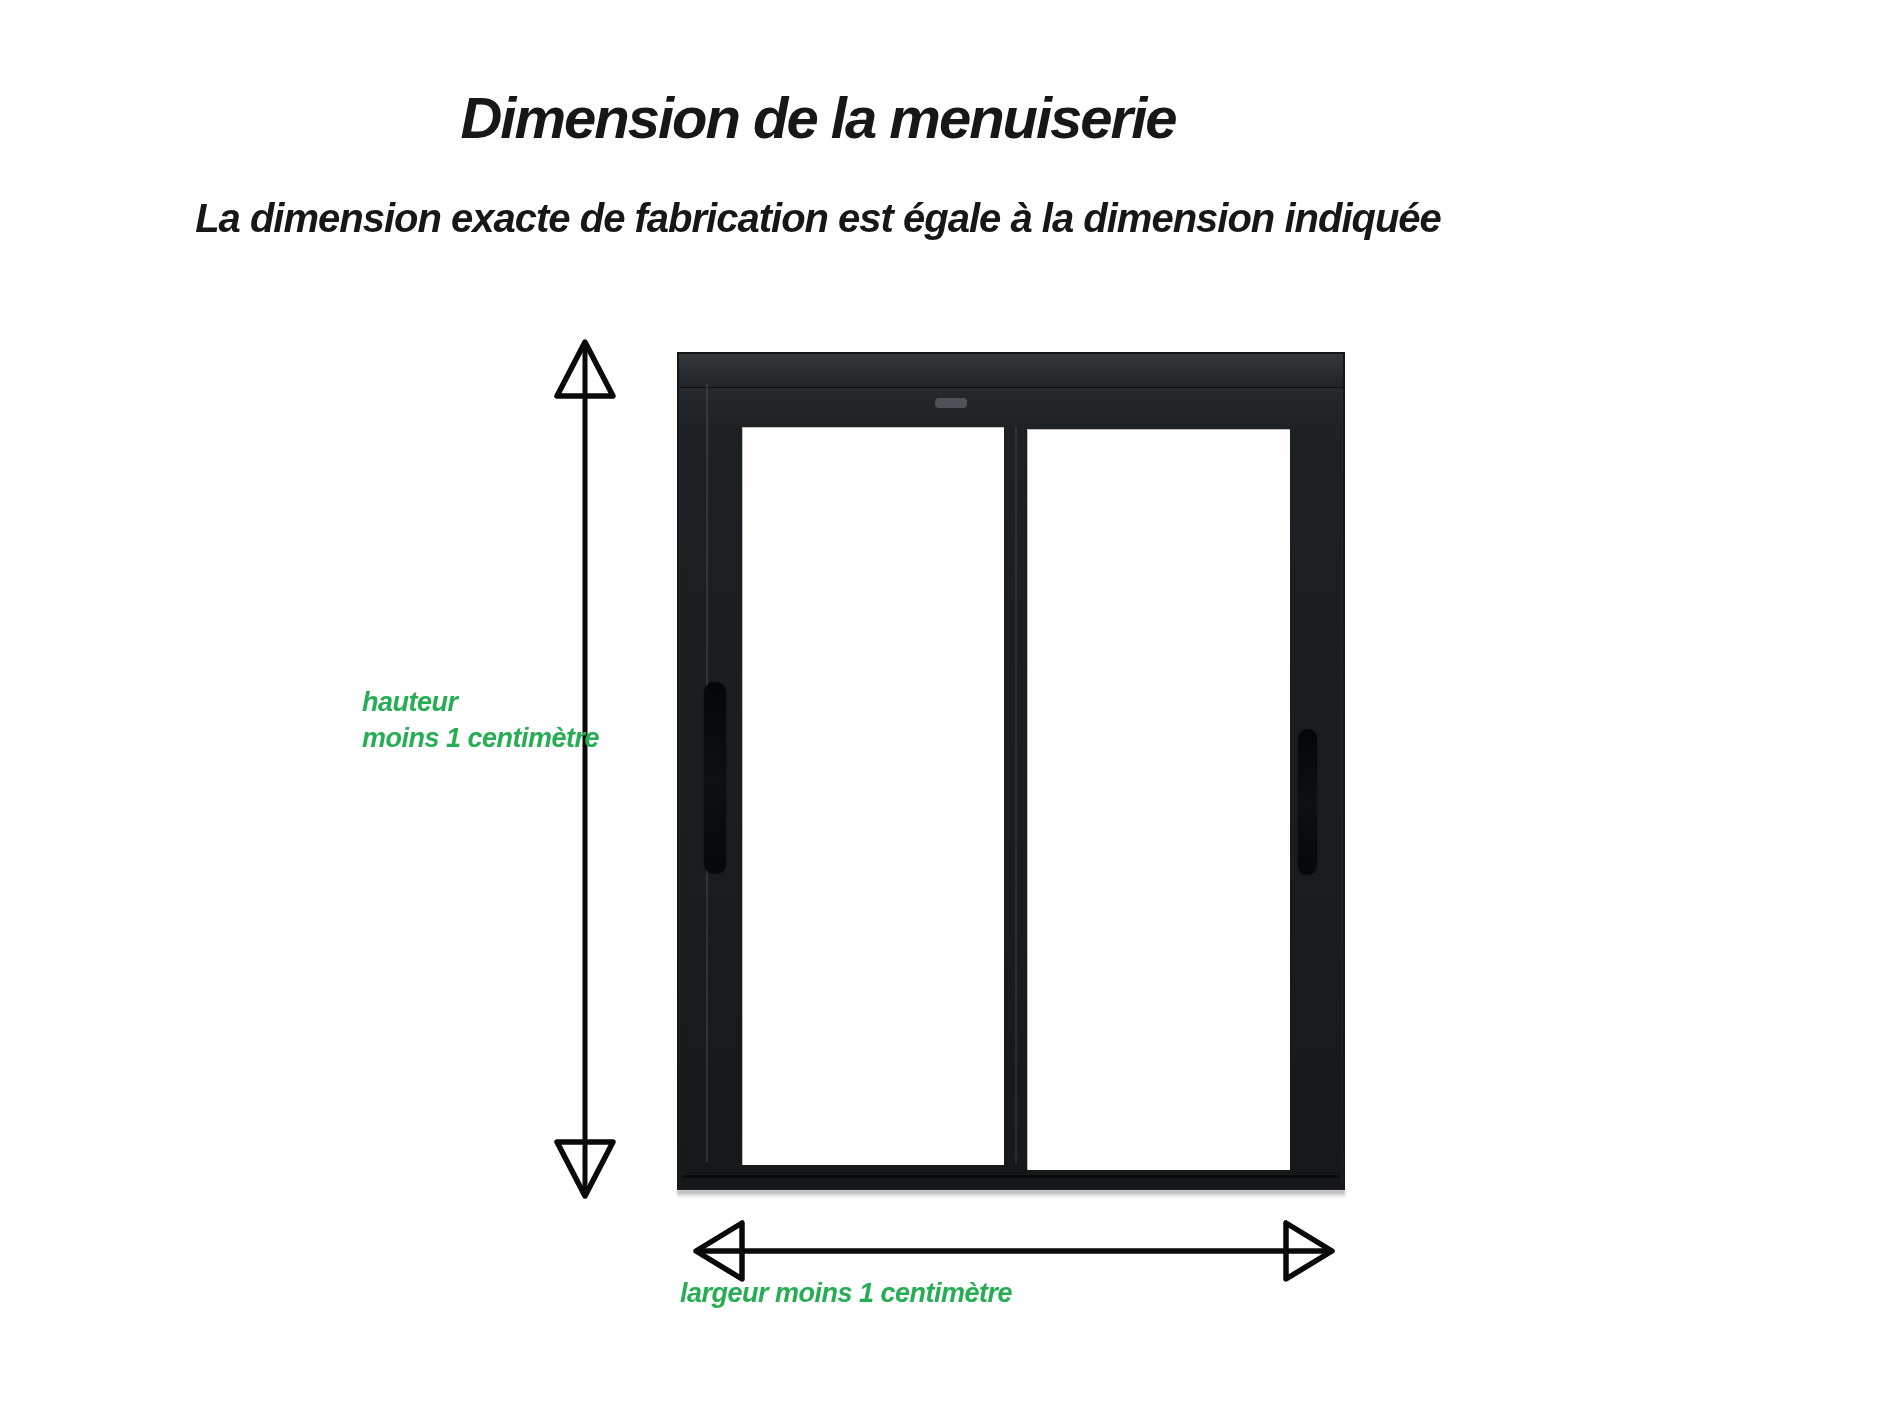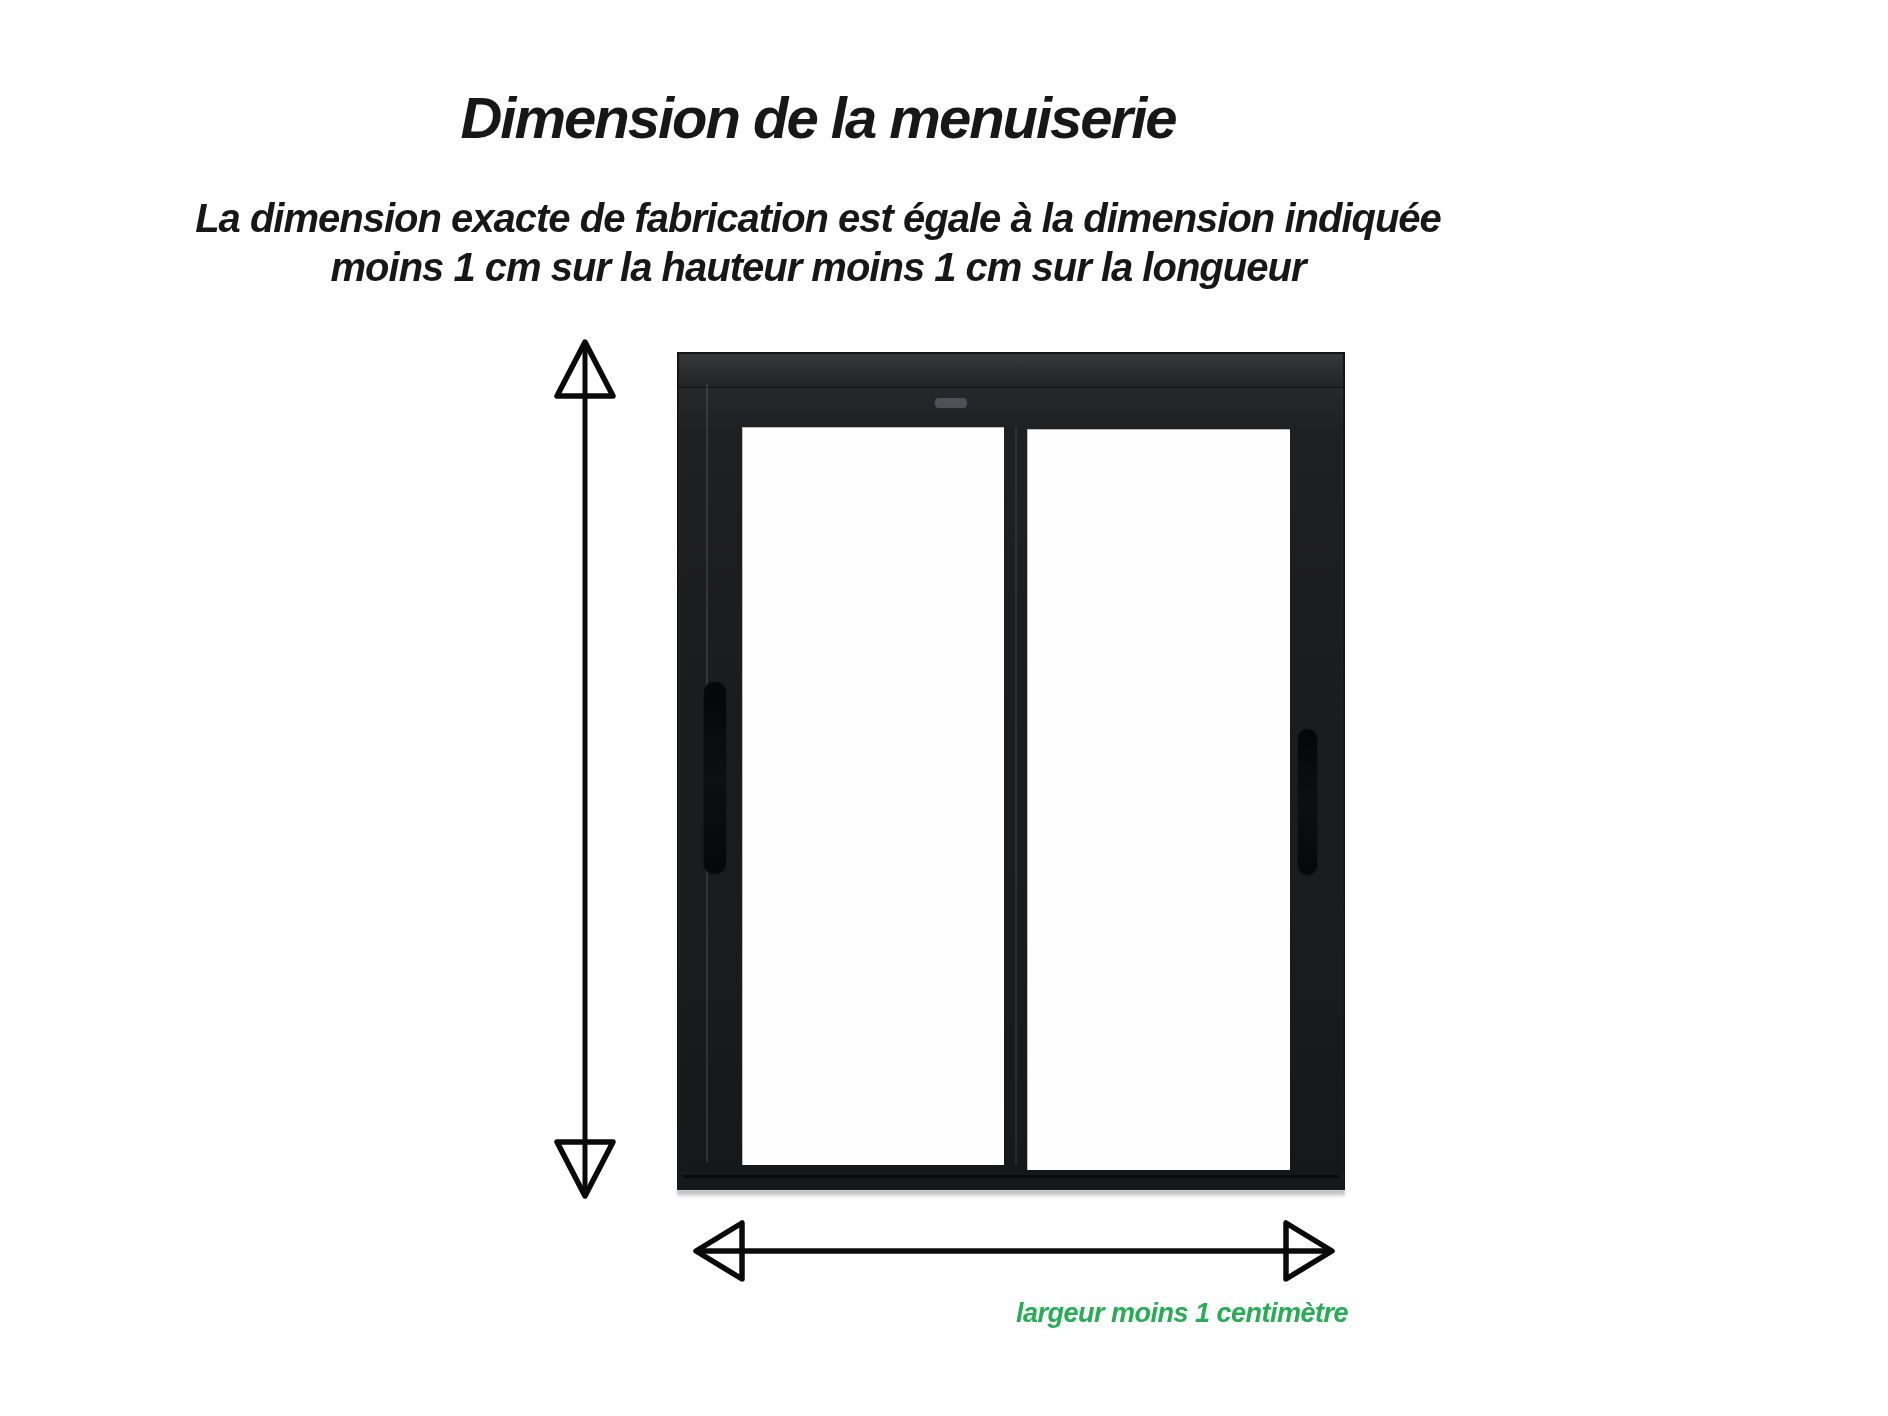--- a/index.html
+++ b/index.html
@@ -41,21 +41,21 @@
   .dim-label {
     position: absolute;
     font-size: 27px;
     line-height: 36px;
     font-weight: bold;
     font-style: italic;
     letter-spacing: -0.5px;
     color: var(--accent-green, #27ae54);
   }
   .height-label { left: 362px; top: 684px; text-align: left; }
-  .width-label  { left: 680px; top: 1276px; width: 668px; text-align: right; line-height: 34px; margin-top: 20px; }
+  .width-label  { left: 680px; top: 1276px; width: 668px; text-align: left; line-height: 34px; }
 
   
   .arrow-svg { position: absolute; color: var(--arrow-black, #0a0a0a); }
   .v-arrow { left: 543px; top: 330px; }
   .h-arrow { left: 680px; top: 1213px; }
 
   
   .door {
     position: absolute;
     left: 677px; top: 352px;
@@ -120,29 +120,32 @@
 </style>
 </head>
 <body>
 
 <div class="canvas">
 
   <div class="title">Dimension de la menuiserie</div>
 
   <div class="subtitle">
     <div>La dimension exacte de fabrication est égale à la dimension indiquée</div>
-    <div>moins 1 cm sur la hauteur moins 1 cm sur la longueur</div>
   </div>
 
   <svg class="arrow-svg v-arrow" width="84" height="880" viewBox="0 0 84 880">
     <line x1="42" y1="14" x2="42" y2="864" stroke="currentColor" stroke-width="5"></line>
     <polygon points="42,12 14,66 70,66" fill="none" stroke="currentColor" stroke-width="5.5" stroke-linejoin="round"></polygon>
     <polygon points="42,866 14,812 70,812" fill="none" stroke="currentColor" stroke-width="5.5" stroke-linejoin="round"></polygon>
   </svg>
 
+  <div class="dim-label height-label">
+    <div>hauteur</div>
+    <div>moins 1 centimètre</div>
+  </div>
 
   <div class="door">
     <div class="door-top-band"></div>
     <div class="jamb-line left"></div>
     <div class="glass glass-left"></div>
     <div class="glass glass-right"></div>
     <div class="mullion-line"></div>
     <div class="handle handle-left"></div>
     <div class="handle handle-right"></div>
     <div class="rail-smudge"></div>

